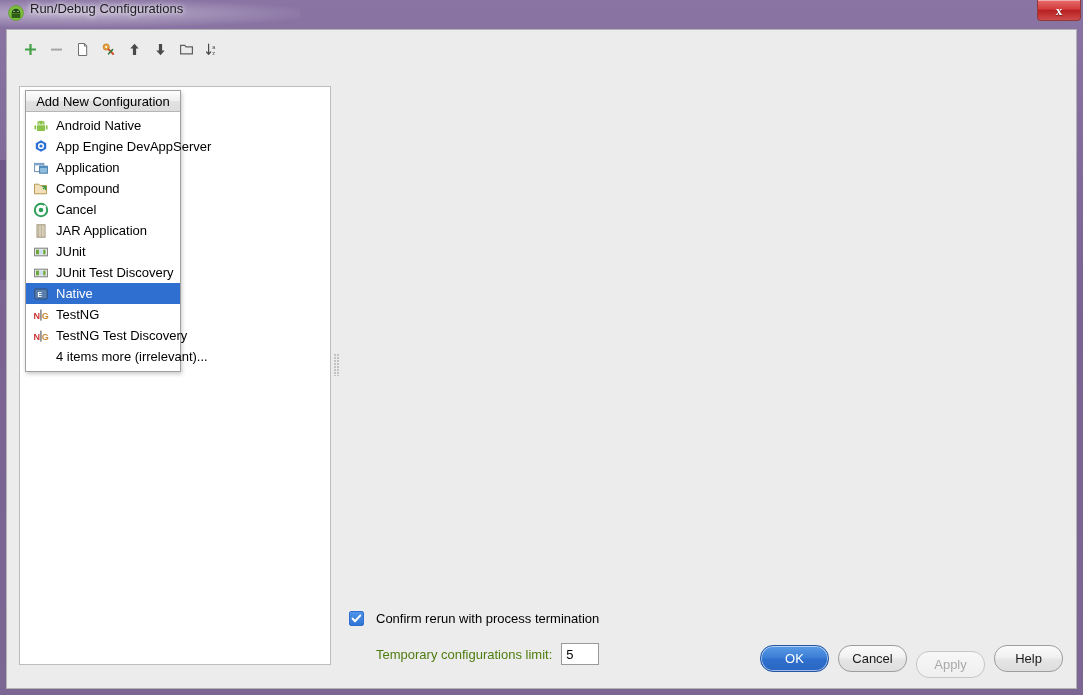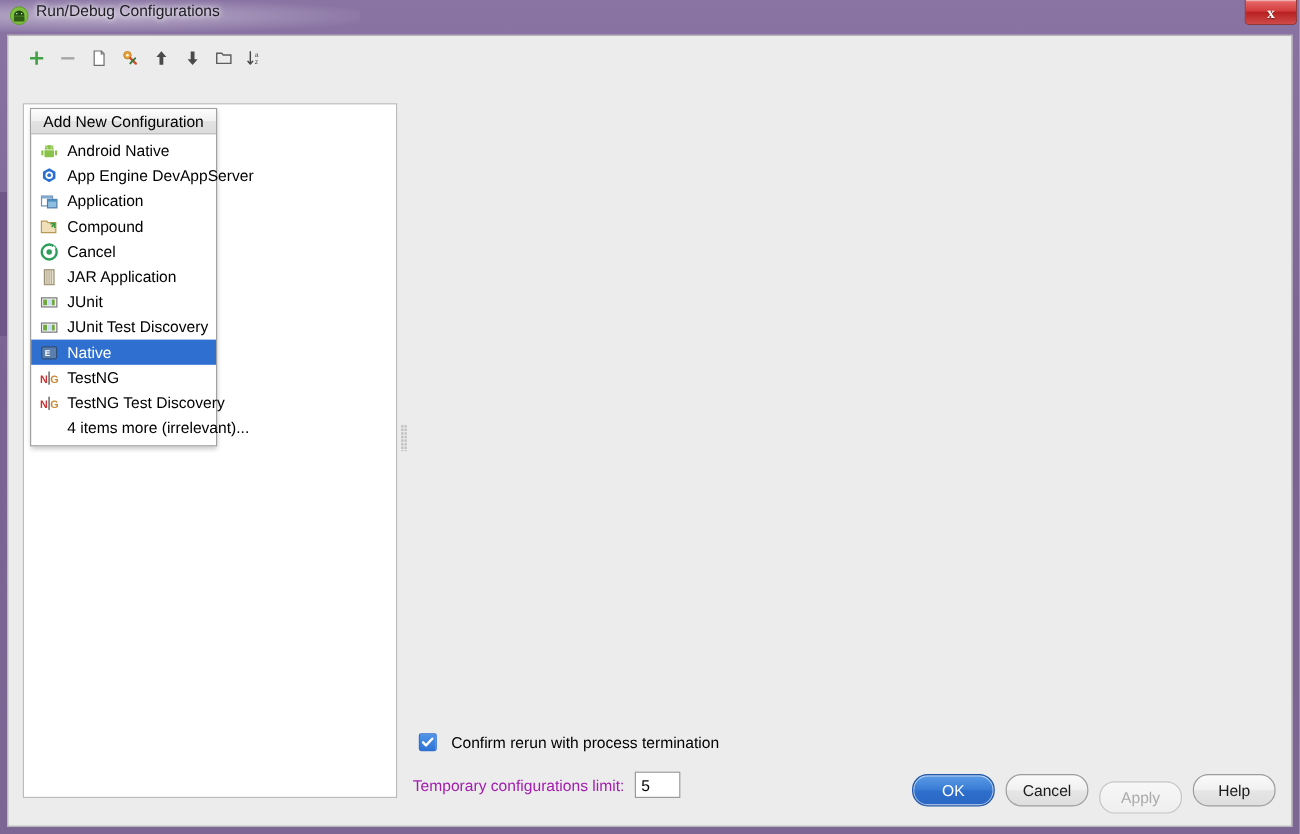--- a/index.html
+++ b/index.html
@@ -209,22 +209,23 @@
   }
   #temp-limit-row {
     position: absolute;
     left: 3px; top: 557px;
     display: flex;
     align-items: center;
     gap: 9px;
   }
   #temp-limit-label {
     font-size: 13px;
-    color: #a21caf;
+    color: #4d7c0f;
     white-space: nowrap;
+    margin-left: 32px;
   }
   #temp-limit-input {
     width: 38px; height: 22px;
     border: 1px solid #9a9a9a;
     background: #ffffff;
     font-family: "Liberation Sans", sans-serif;
     font-size: 13px;
     color: #000000;
     padding: 0 4px;
     outline: none;

